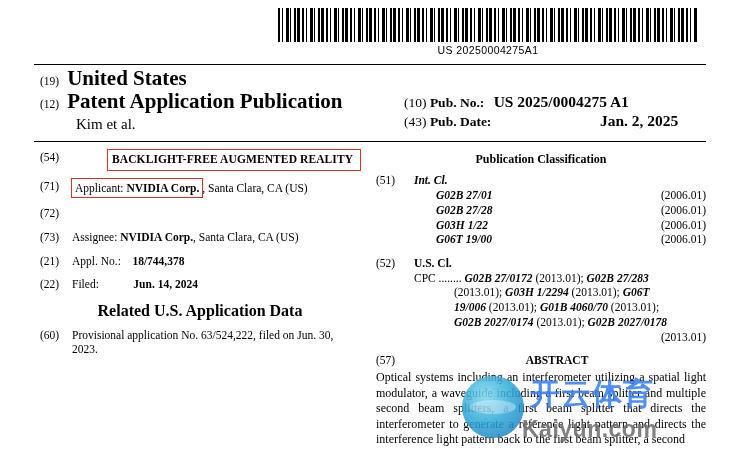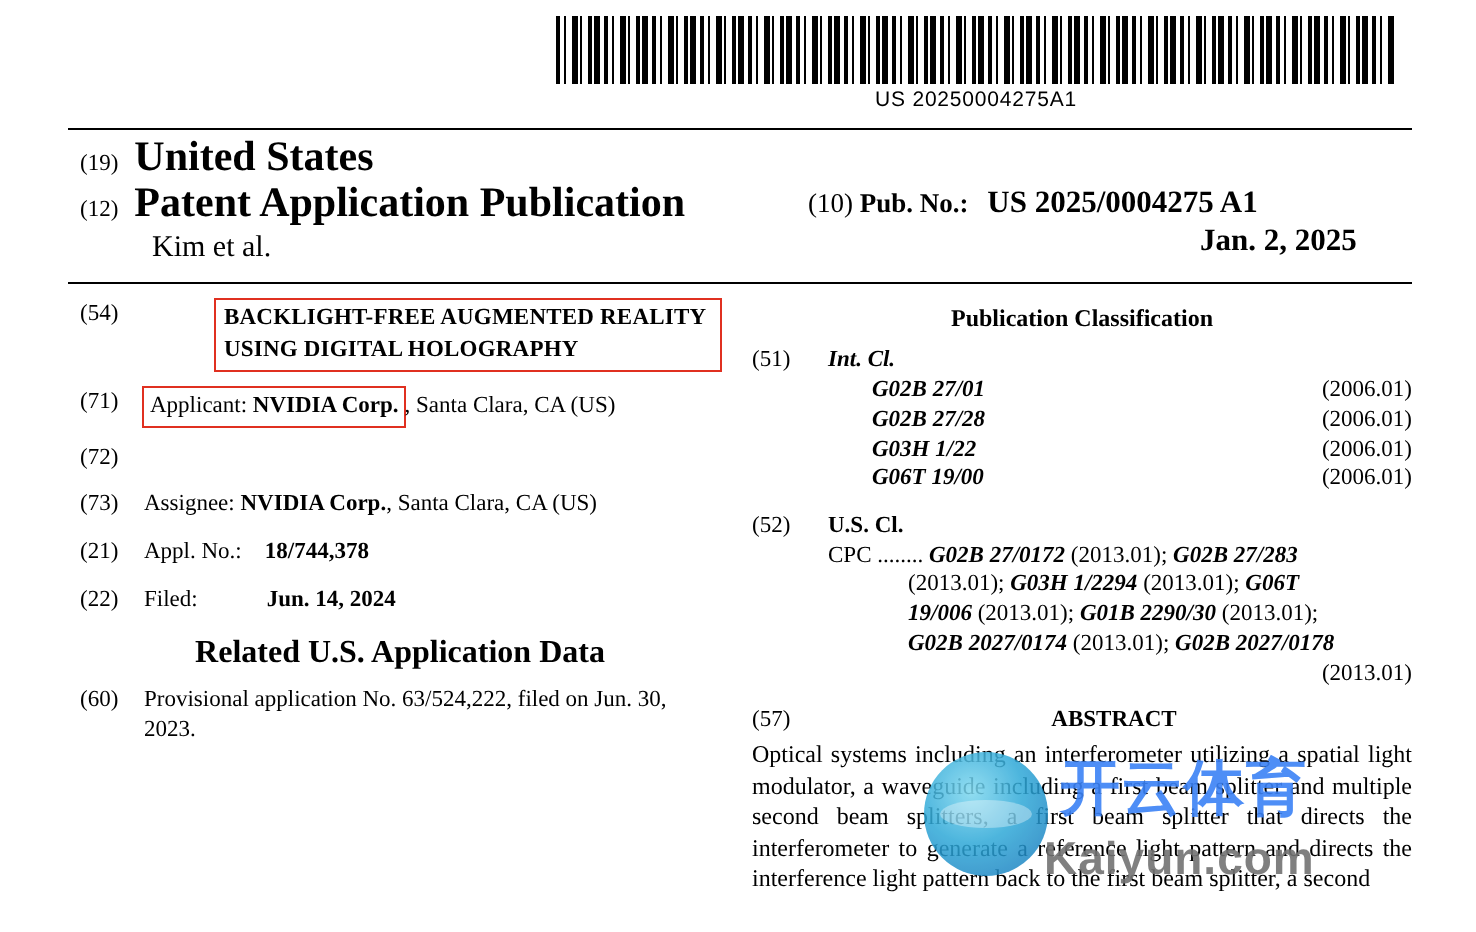--- a/index.html
+++ b/index.html
@@ -289,32 +289,35 @@
   </div>
 
   <div class="authors">Kim et al.</div>
 
   <div class="pub-no-line">
     <span>(10)</span>
     <span class="lbl-b">Pub. No.:</span>
     <span class="big">US 2025/0004275 A1</span>
   </div>
 
+  <div class="pub-date-line">
+    <span>(43)</span>
+    <span class="lbl-b">Pub. Date:</span>
+  </div>
   <div class="pub-date-val">Jan. 2, 2025</div>
 
   <div class="rule rule-mid"></div>
 
   <div class="col-left">
 
     <div class="entry title-entry">
       <div class="tag">(54)</div>
       <div class="body">
         <span class="hl-block">
           <span>BACKLIGHT-FREE AUGMENTED REALITY</span><br>
-          <span>USING DIGITAL HOLOGRAPHY</span>
         </span>
       </div>
     </div>
 
     <div class="entry">
       <div class="tag">(71)</div>
       <div class="body">
         <span class="hl"><span>Applicant:</span>
           <span class="b">NVIDIA Corp.</span></span><span>, Santa Clara, CA (US)</span>
       </div>
@@ -388,21 +391,21 @@
       <div class="tag">(52)</div>
       <div class="body">
         <div class="intcl-head" style="font-style:normal;">U.S. Cl.</div>
         <div class="cpc-body">
           <span>CPC ........</span>
           <span class="bi">G02B 27/0172</span><span> (2013.01); </span><span class="bi">G02B 27/283</span>
           <div class="cpc-cont">
             <span>(2013.01); </span><span class="bi">G03H 1/2294</span><span> (2013.01); </span><span class="bi">G06T</span>
           </div>
           <div class="cpc-cont">
-            <span class="bi">19/006</span><span> (2013.01); </span><span class="bi">G01B 2290/30</span><span> (2013.01);</span>
+            <span class="bi">19/006</span><span> (2013.01); </span><span class="bi">G01B 4060/70</span><span> (2013.01);</span>
           </div>
           <div class="cpc-cont">
             <span class="bi">G02B 2027/0174</span><span> (2013.01); </span><span class="bi">G02B 2027/0178</span>
           </div>
           <div class="cpc-cont" style="text-align:right;">(2013.01)</div>
         </div>
       </div>
     </div>
 
     <div class="entry" style="margin-bottom:2px;">

